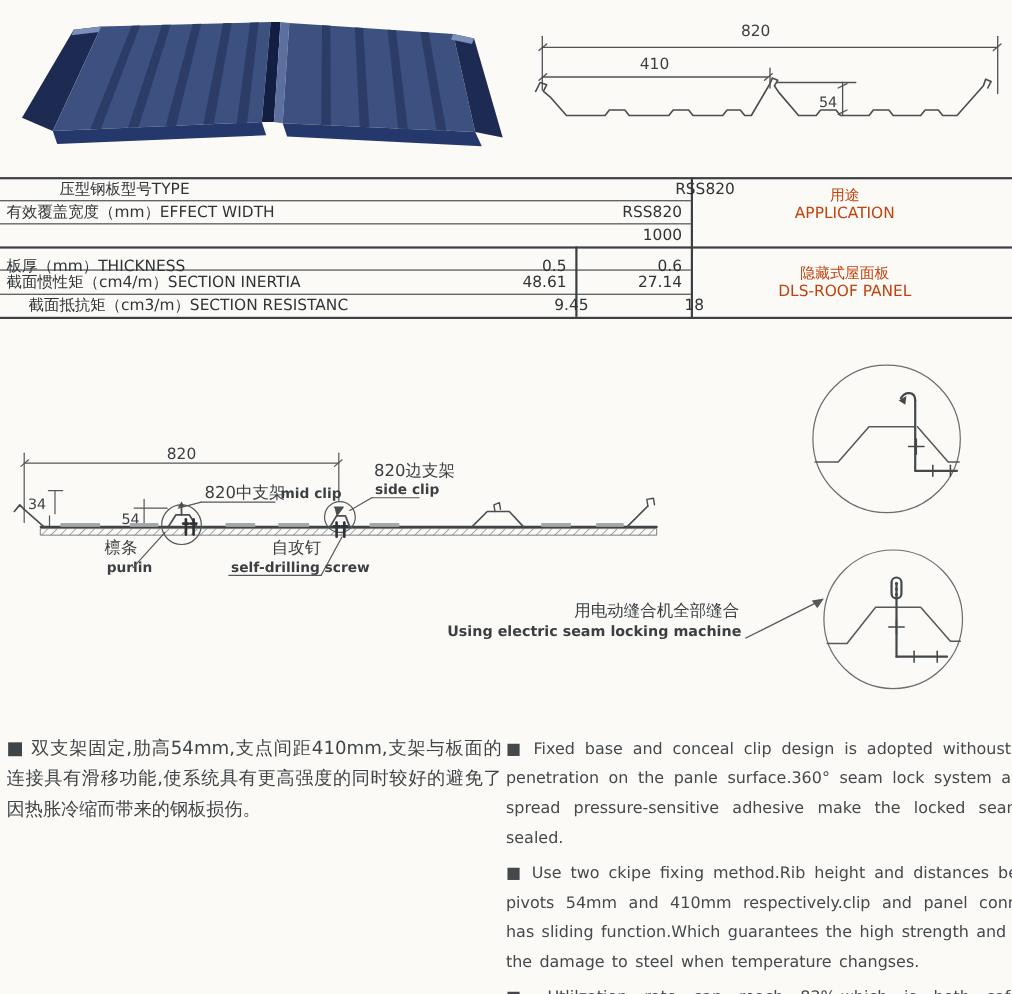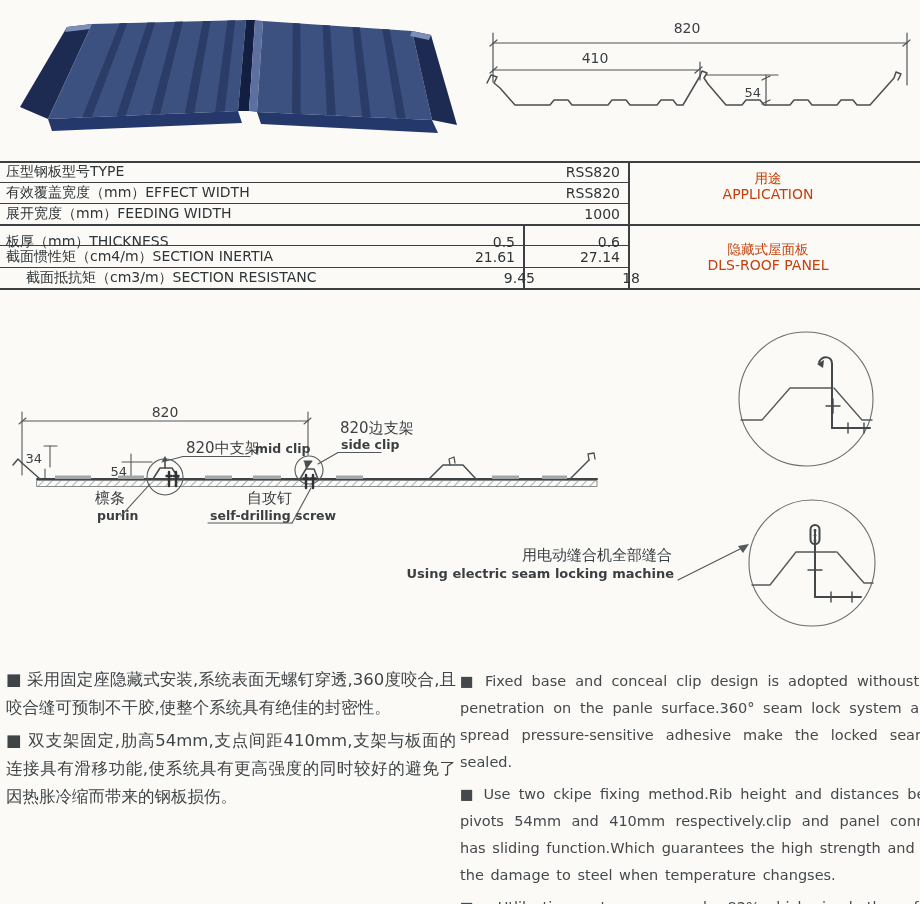--- a/index.html
+++ b/index.html
@@ -94,40 +94,39 @@
     <div class="tline" style="left:0;top:288px;width:920px;height:2px;"></div>
 
     <div class="tline" style="left:0;top:182px;width:628px;height:1px;"></div>
     <div class="tline" style="left:0;top:203px;width:628px;height:1px;"></div>
     <div class="tline" style="left:0;top:245px;width:628px;height:1px;"></div>
     <div class="tline" style="left:0;top:267px;width:628px;height:1px;"></div>
 
     <div class="tline" style="left:628px;top:161px;width:2px;height:129px;"></div>
     <div class="tline" style="left:523px;top:224px;width:2px;height:64px;"></div>
 
-    <div class="trow" style="top:162px;">
+    <div class="trow" style="top:162px;padding-left:48px;">
       <span class="lbl">压型钢板型号TYPE</span>
       <span class="val v-single">RSS820</span>
     </div>
     <div class="trow" style="top:183px;">
       <span class="lbl">有效覆盖宽度（mm）EFFECT WIDTH</span>
       <span class="val v-single">RSS820</span>
     </div>
     <div class="trow" style="top:204px;">
-      <span class="lbl">展开宽度（mm）FEEDING WIDTH</span>
       <span class="val v-single">1000</span>
     </div>
     <div class="trow" style="top:232px;">
       <span class="lbl">板厚（mm）THICKNESS</span>
       <span class="val v-a">0.5</span>
       <span class="val v-b">0.6</span>
     </div>
     <div class="trow" style="top:247px;">
       <span class="lbl">截面惯性矩（cm4/m）SECTION INERTIA</span>
-      <span class="val v-a">21.61</span>
+      <span class="val v-a">48.61</span>
       <span class="val v-b">27.14</span>
     </div>
     <div class="trow" style="top:268px;padding-left:20px;">
       <span class="lbl">截面抵抗矩（cm3/m）SECTION RESISTANC</span>
       <span class="val v-a">9.45</span>
       <span class="val v-b">18</span>
     </div>
 
     <div class="sidecell" style="top:170px;">
       <div class="zh">用途</div>
@@ -270,21 +269,20 @@
       </g>
     </g>
 
     <text x="672" y="240" font-size="15" text-anchor="end">用电动缝合机全部缝合</text>
     <text x="674" y="258" font-size="13" font-weight="600" text-anchor="end">Using electric seam locking machine</text>
     <line x1="678" y1="260" x2="744" y2="227" stroke="#54585a" stroke-width="1.2"></line>
     <polygon points="749,224 738,226 743,233" fill="#54585a"></polygon>
   </svg>
 
   <div id="feat-zh" class="feat">
-    <p>■ 采用固定座隐藏式安装,系统表面无螺钉穿透,360度咬合,且咬合缝可预制不干胶,使整个系统具有绝佳的封密性。</p>
     <p>■ 双支架固定,肋高54mm,支点间距410mm,支架与板面的连接具有滑移功能,使系统具有更高强度的同时较好的避免了因热胀冷缩而带来的钢板损伤。</p>
   </div>
   <div id="feat-en" class="feat">
     <p>■ Fixed base and conceal clip design is adopted withoust screw penetration on the panle surface.360° seam lock system and pre spread pressure-sensitive adhesive make the locked seam well sealed.</p>
     <p>■ Use two ckipe fixing method.Rib height and distances between pivots 54mm and 410mm respectively.clip and panel connection has sliding function.Which guarantees the high strength and avoide the damage to steel when temperature changses.</p>
     <p>■ Utlilzation rate can reach 82%,which is both safe and economical.</p>
 
   </div>
 
 </div>

